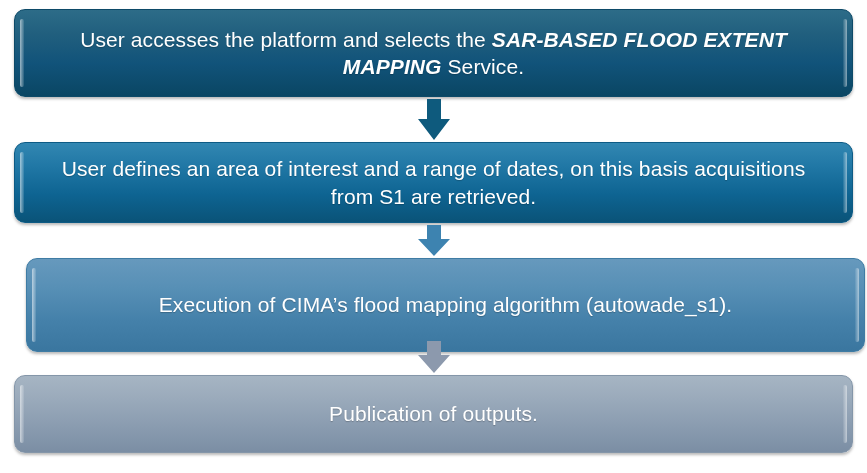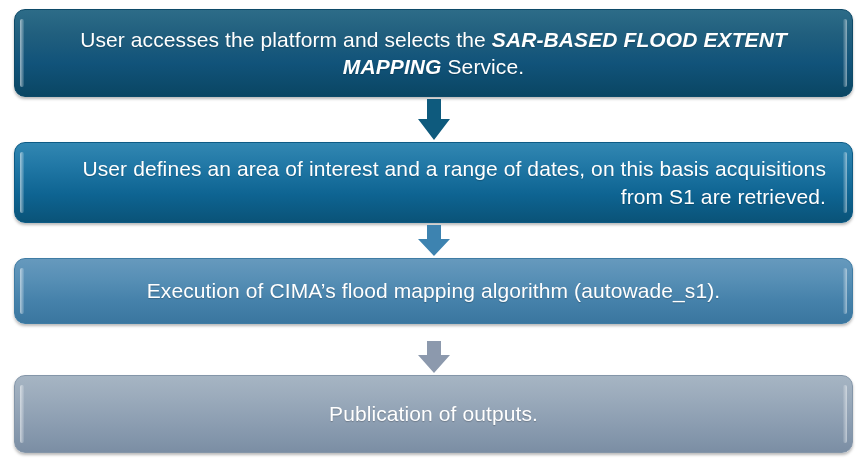--- a/index.html
+++ b/index.html
@@ -70,34 +70,33 @@
   .node::after {
     right: 5px;
     border-radius: 3px;
     background: linear-gradient(to left,
         rgba(255,255,255,0.50), rgba(255,255,255,0.06));
   }
 
   
   #node-1 { top: 9px;   height: 88px;  }
   #node-2 { top: 142px; height: 81px;  }
-  #node-3 { top: 258px; height: 66px;  }
+  #node-3 { top: 258px; height: 94px; margin-left: 12px;  }
   #node-4 { top: 375px; height: 78px;  }
 
   
   #node-1 {
     background:
       linear-gradient(to bottom, #2d6c88 0%, #215f7e 28%, #11537a 62%, #0a4663 100%);
     border: 1px solid #0d4a68;
   }
   #node-2 {
     background:
       linear-gradient(to bottom, #3287b2 0%, #2077a5 30%, #0e6492 65%, #0a5378 100%);
     border: 1px solid #0d5b85;
-    text-align: right;
   }
   #node-3 {
     background:
       linear-gradient(to bottom, #6699bd 0%, #5890b6 30%, #4581aa 66%, #3a769f 100%);
     border: 1px solid #3f7ca4;
   }
   #node-4 {
     background:
       linear-gradient(to bottom, #a6b5c3 0%, #9aaabb 30%, #8a9cb0 66%, #7b8ea4 100%);
     border: 1px solid #8496a9;

